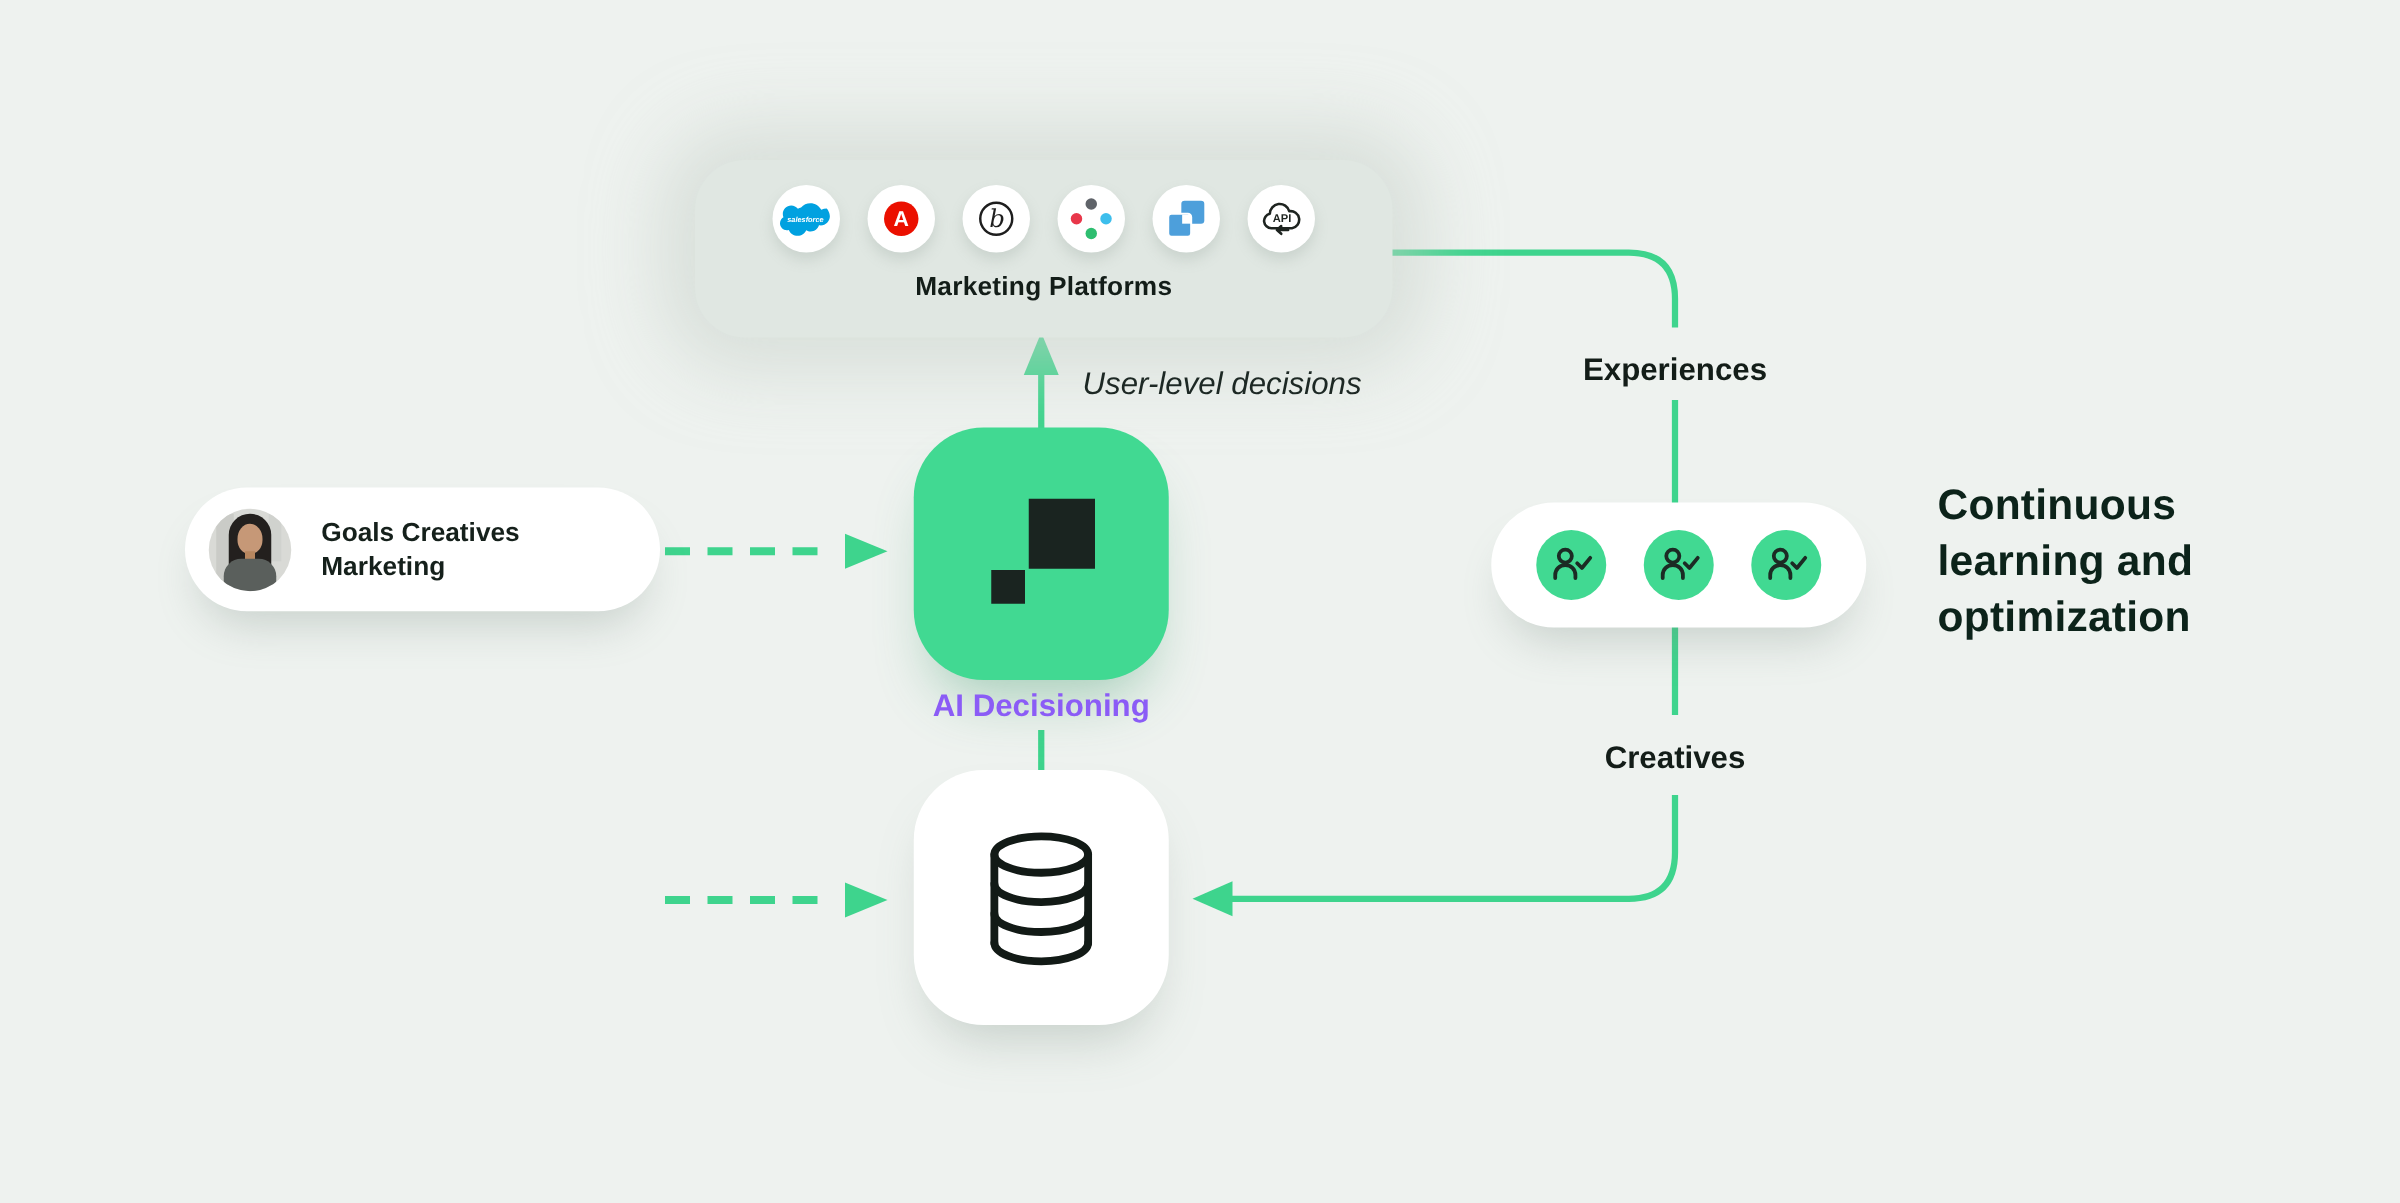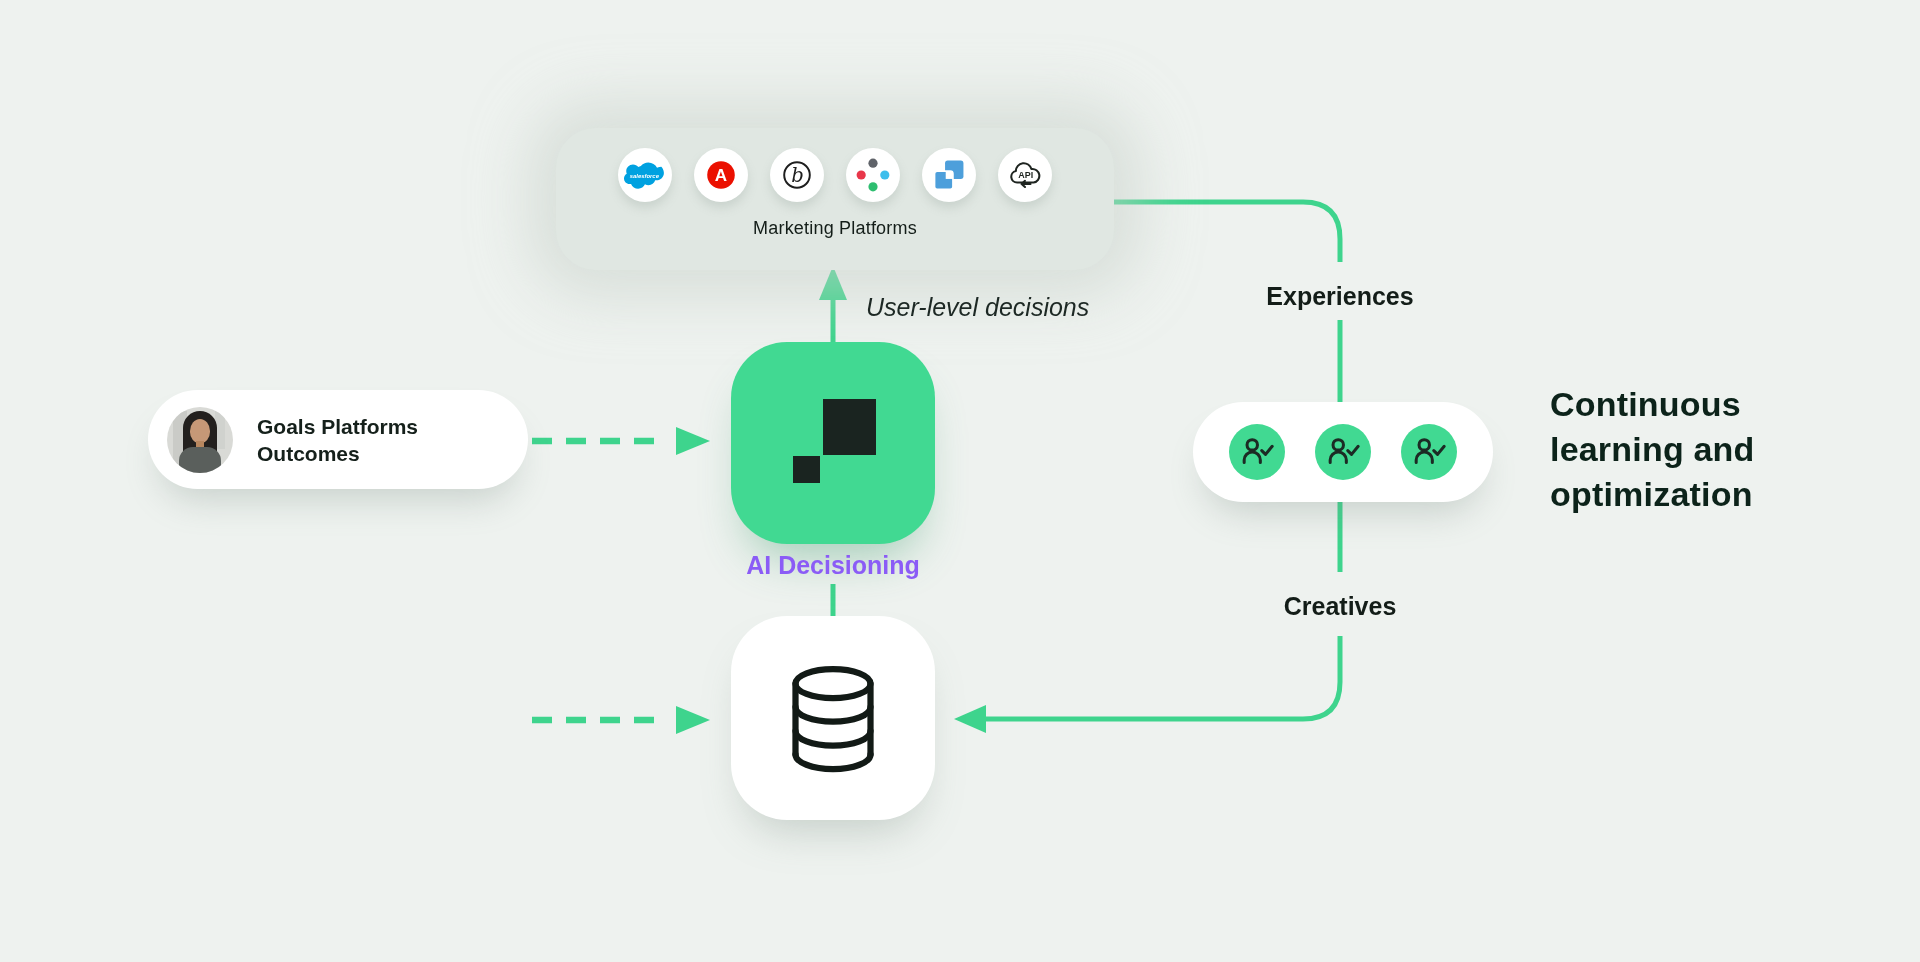--- a/index.html
+++ b/index.html
@@ -22,21 +22,21 @@
     display: flex; flex-direction: column; align-items: center; justify-content: flex-start;
     padding-top: 20px;
   }
   .platform-row { display: flex; gap: 22px; }
   .platform-circle {
     width: 54px; height: 54px; border-radius: 50%; background: #fff;
     display: flex; align-items: center; justify-content: center;
     box-shadow: 0 6px 10px rgba(140,155,146,0.25);
   }
   .panel-label {
-    margin-top: 16px; font-size: 18px; font-weight: 400; color: #131D18; letter-spacing: 0.2px;
+    margin-top: 16px; font-size: 21px; font-weight: 700; color: #131D18; letter-spacing: 0.2px;
   }
 
   
   .ai-box {
     position: absolute; left: 731px; top: 342px; width: 204px; height: 202px;
     background: #41D992; border-radius: 56px; z-index: 2;
     box-shadow: 0 28px 45px -16px rgba(70,160,115,0.45);
   }
   .ai-sq-big { position: absolute; left: 92px; top: 57px; width: 53px; height: 56px; background: #1A2420; }
   .ai-sq-small { position: absolute; left: 62px; top: 114px; width: 27px; height: 27px; background: #1A2420; }
@@ -213,22 +213,22 @@
   <div class="input-card card-goals">
     <div class="card-icon-wrap avatar">
       <div class="bg-streak"></div>
         <div class="bg-streak2"></div>
       <div class="hair"></div>
         <div class="face"></div>
         <div class="neck"></div>
         <div class="body"></div>
     </div>
     <div class="card-text">
-      <div>Goals Platforms</div>
-      <div>Outcomes</div>
+      <div>Goals Creatives</div>
+      <div>Marketing</div>
     </div>
   </div>
 
 
   <div class="flow-label label-experiences">Experiences</div>
 
   <div class="people-card">
     <div class="person-circle pc-1">
       <svg width="38" height="38" viewBox="0 0 40 40">
         <g fill="none" stroke="#1C2B24" stroke-width="3.2" stroke-linecap="round" stroke-linejoin="round">

